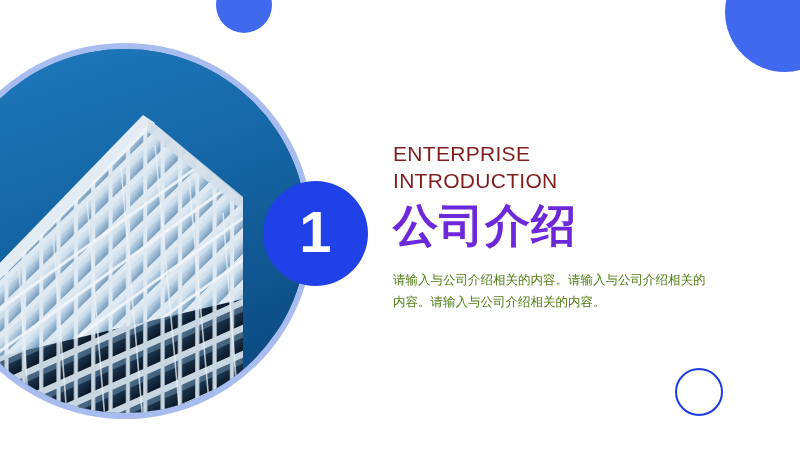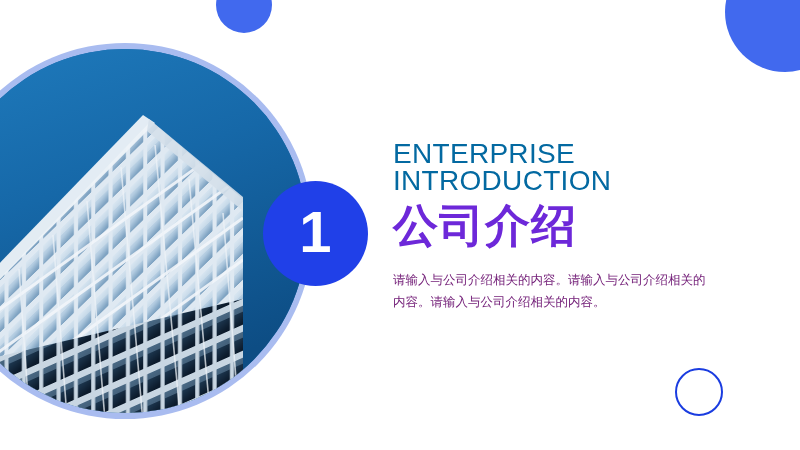--- a/index.html
+++ b/index.html
@@ -103,40 +103,40 @@
   }
 
   
   .text-block {
     position: absolute;
     left: 393px;
     top: 140px;
     width: 330px;
   }
   .eyebrow {
-    color: #0369a1;
-    font-size: 28px;
+    color: #7f1d1d;
+    font-size: 21px;
     line-height: 27px;
     font-weight: normal;
     letter-spacing: 0.3px;
     font-family: "Liberation Sans", sans-serif;
     white-space: pre-line;
     margin: 0;
   }
   .title {
     color: #6d28d9;
     font-size: 45px;
     font-weight: bold;
     line-height: 54px;
     letter-spacing: 1px;
     margin: 5px 0 0 0;
     font-family: "DejaVu Sans", "Liberation Sans", sans-serif;
   }
   .body-text {
-    color: #701a75;
+    color: #4d7c0f;
     font-size: 12.5px;
     line-height: 22px;
     margin: 16px 0 0 0;
     font-family: "DejaVu Sans", "Liberation Sans", sans-serif;
     width: 322px;
   }
 </style>
 </head>
 <body>
 

